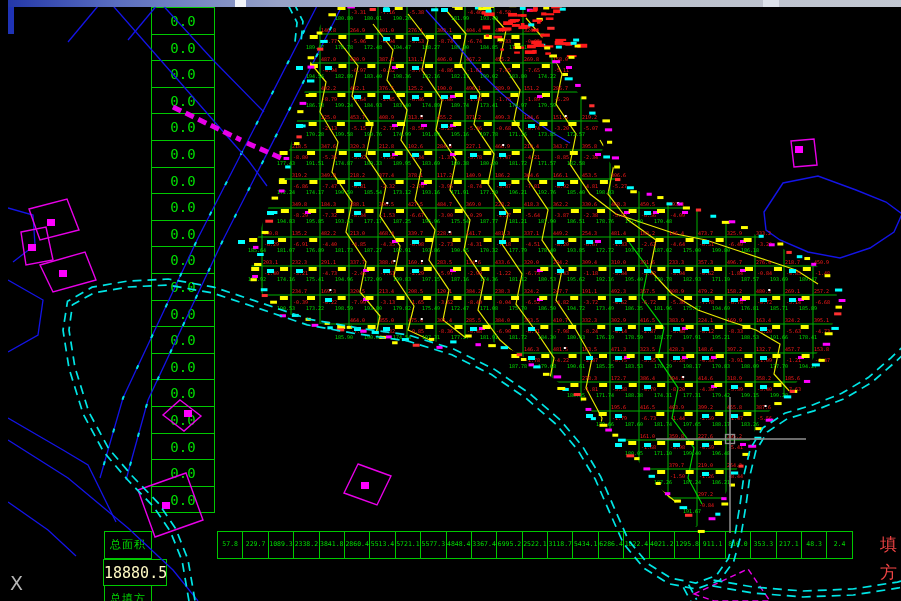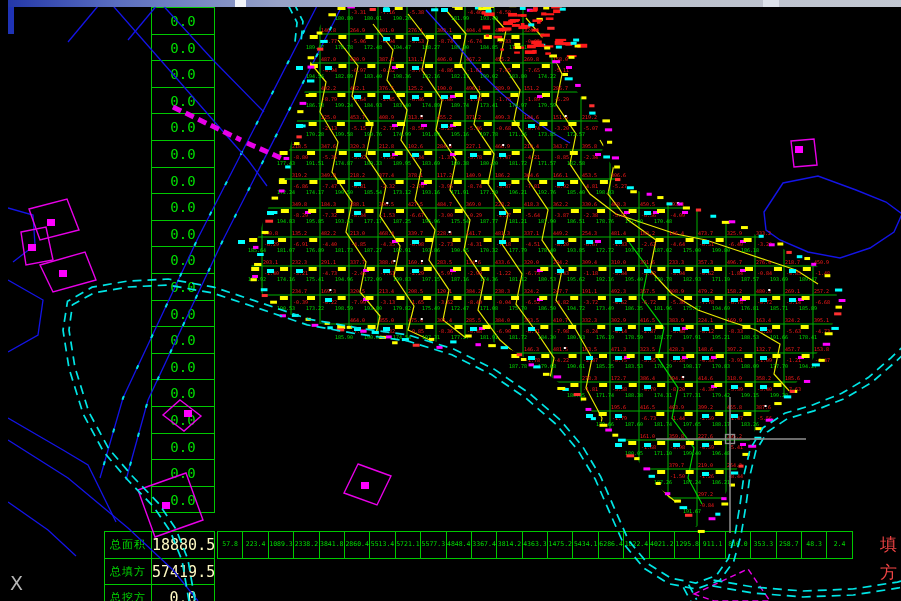--- a/index.html
+++ b/index.html
@@ -11,21 +11,21 @@
   .bar-notch{position:absolute;top:0;height:7px;}
   #edge-sliver{position:absolute;left:0;top:7px;width:6px;height:27px;background:#1f33b5;z-index:9;}
   
   #leftcol{position:absolute;left:143px;top:7px;z-index:1;}
   .lc-cell{box-sizing:border-box;width:64px;height:27.6px;margin-top:-1px;
     border:1px solid #00c800;color:#00dd00;font:14px "DejaVu Sans Mono",monospace;
     text-align:center;line-height:26px;}
   .lc-cell:first-child{margin-top:0;}
   
   #totals{position:absolute;left:96px;top:531px;z-index:1;}
-  .tot-row{display:flex;margin-top:-1px;}
+  .tot-row{display:flex;margin-top:-1px;flex-direction:column;}
   .tot-row:first-child{margin-top:0;}
   .tot-label{box-sizing:border-box;width:48px;height:27.6px;border:1px solid #00c800;
     color:#00dd00;font-size:11px;text-align:center;line-height:26px;letter-spacing:1px;}
   .tot-value{box-sizing:border-box;width:64px;height:27.6px;border:1px solid #00c800;margin-left:-1px;
     color:#fef9c3;font:15px "DejaVu Sans Mono",monospace;text-align:center;line-height:26px;}
   
   #bottomrow{position:absolute;left:209px;top:531px;display:flex;z-index:1;border-radius:8px;}
   .br-cell{box-sizing:border-box;width:26.4px;height:27.6px;border:1px solid #00c800;margin-left:-1px;
     color:#00dd00;font:6.5px "DejaVu Sans Mono",monospace;text-align:center;line-height:25px;overflow:hidden;}
   .br-cell:first-child{margin-left:0;}
@@ -76,42 +76,42 @@
     <div class="tot-value">57419.5</div>
   </div>
   <div class="tot-row">
     <div class="tot-label">总挖方</div>
     <div class="tot-value">0.0</div>
   </div>
 </div>
 
 <div id="bottomrow">
       <div class="br-cell">57.8</div>
-      <div class="br-cell">223.4</div>
+      <div class="br-cell">229.7</div>
       <div class="br-cell">1089.3</div>
       <div class="br-cell">2338.2</div>
       <div class="br-cell">3841.8</div>
       <div class="br-cell">2860.4</div>
       <div class="br-cell">5513.4</div>
       <div class="br-cell">5721.1</div>
       <div class="br-cell">5577.3</div>
       <div class="br-cell">4848.4</div>
       <div class="br-cell">3367.4</div>
-      <div class="br-cell">3814.2</div>
-      <div class="br-cell">4363.3</div>
-      <div class="br-cell">1475.2</div>
+      <div class="br-cell">6995.2</div>
+      <div class="br-cell">2522.1</div>
+      <div class="br-cell">3118.7</div>
       <div class="br-cell">5434.1</div>
       <div class="br-cell">6286.4</div>
       <div class="br-cell">1022.4</div>
       <div class="br-cell">4021.2</div>
       <div class="br-cell">1295.8</div>
       <div class="br-cell">911.1</div>
       <div class="br-cell">816.0</div>
       <div class="br-cell">353.3</div>
-      <div class="br-cell">258.7</div>
+      <div class="br-cell">217.1</div>
       <div class="br-cell">48.3</div>
       <div class="br-cell">2.4</div>
     </div>
 <div id="fill-label">填方</div>
 <div id="ucs-x">X</div>
 
 <svg id="mapsvg" width="901" height="601" viewBox="0 0 901 601">
       <defs>
         <clipPath id="mapclip">
           <polygon points="318,14 332,4 352,2 378,6 400,2 425,6 448,2 468,6 488,2 508,4 520,10 530,16 538,28 532,44 548,62 560,78 572,96 585,114 598,132 594,152 606,168 615,185 648,198 678,208 702,214 724,224 748,235 768,245 788,256 806,264 820,274 828,288 830,306 824,326 814,346 800,366 786,386 766,406 750,424 740,444 731,464 722,486 710,506 698,520 688,527 676,516 663,501 648,482 630,461 612,441 593,421 573,401 551,383 529,366 506,351 483,341 458,338 432,342 406,340 379,336 351,331 323,326 296,320 273,311 256,297 246,281 243,263 248,243 255,222 263,200 271,178 279,156 286,134 291,112 297,90 301,68 306,46 311,28"></polygon>

